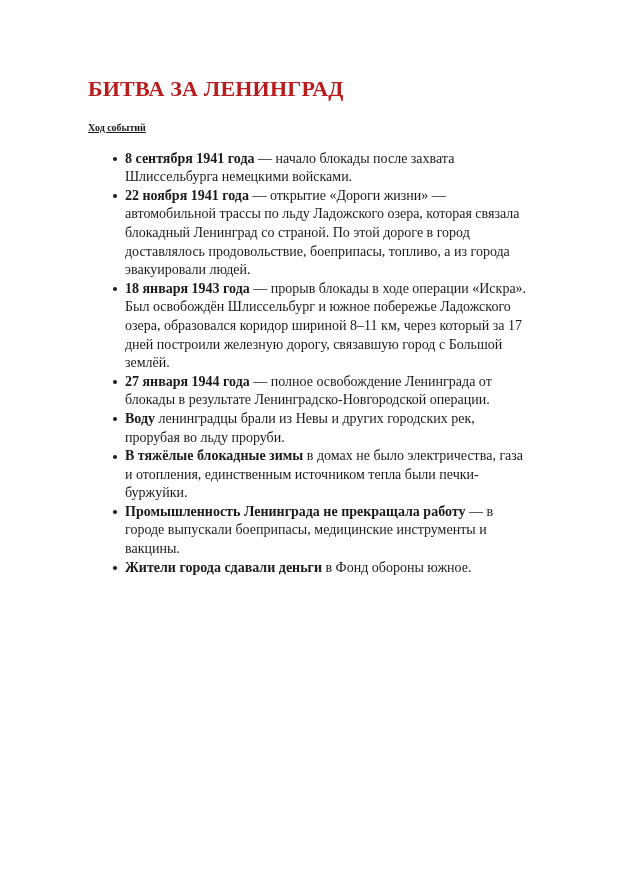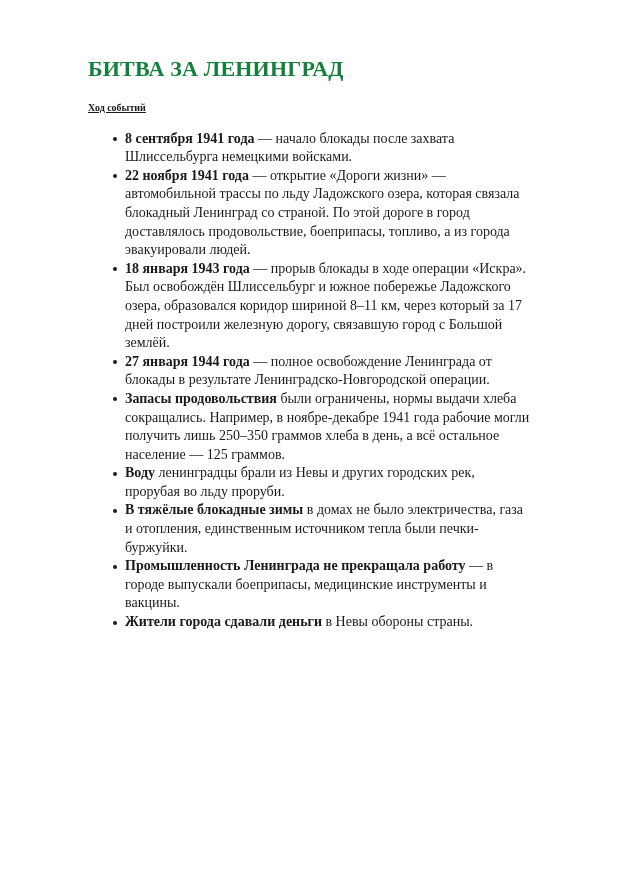--- a/index.html
+++ b/index.html
@@ -59,32 +59,31 @@
     background: #1a1a1a;
   }
   b.lead {
     font-weight: bold;
   }
 </style>
 </head>
 <body>
 
 <div class="page" style="color: rgb(26, 26, 26);">
-  <h1 class="doc-title" style="color: #15803d;">БИТВА ЗА ЛЕНИНГРАД</h1>
+  <h1 class="doc-title" style="color: #b91c1c; margin-top: 20px;">БИТВА ЗА ЛЕНИНГРАД</h1>
   <div id="sections">
       <h2 class="section-heading">Ход событий</h2>
       <ul class="bullet-list">
         <li><b class="lead">8 сентября 1941 года</b><span> — начало блокады после захвата Шлиссельбурга немецкими войсками.</span></li>
         <li><b class="lead">22 ноября 1941 года</b><span> — открытие «Дороги жизни» — автомобильной трассы по льду Ладожского озера, которая связала блокадный Ленинград со страной. По этой дороге в город доставлялось продовольствие, боеприпасы, топливо, а из города эвакуировали людей.</span></li>
         <li><b class="lead">18 января 1943 года</b><span> — прорыв блокады в ходе операции «Искра». Был освобождён Шлиссельбург и южное побережье Ладожского озера, образовался коридор шириной 8–11 км, через который за 17 дней построили железную дорогу, связавшую город с Большой землёй.</span></li>
         <li><b class="lead">27 января 1944 года</b><span> — полное освобождение Ленинграда от блокады в результате Ленинградско-Новгородской операции.</span></li>
       </ul>
       <ul class="bullet-list">
-        <li><b class="lead">Запасы продовольствия</b><span> были ограничены, нормы выдачи хлеба сокращались. Например, в ноябре-декабре 1941 года рабочие могли получить лишь 250–350 граммов хлеба в день, а всё остальное население — 125 граммов.</span></li>
         <li><b class="lead">Воду</b><span> ленинградцы брали из Невы и других городских рек, прорубая во льду проруби.</span></li>
         <li><b class="lead">В тяжёлые блокадные зимы</b><span> в домах не было электричества, газа и отопления, единственным источником тепла были печки-буржуйки.</span></li>
       </ul>
       <ul class="bullet-list">
         <li><b class="lead">Промышленность Ленинграда не прекращала работу</b><span> — в городе выпускали боеприпасы, медицинские инструменты и вакцины.</span></li>
-        <li><b class="lead">Жители города сдавали деньги</b><span> в Невы обороны страны.</span></li>
+        <li><b class="lead">Жители города сдавали деньги</b><span> в Фонд обороны южное.</span></li>
       </ul>
     </div>
 </div>
 
 </body></html>

